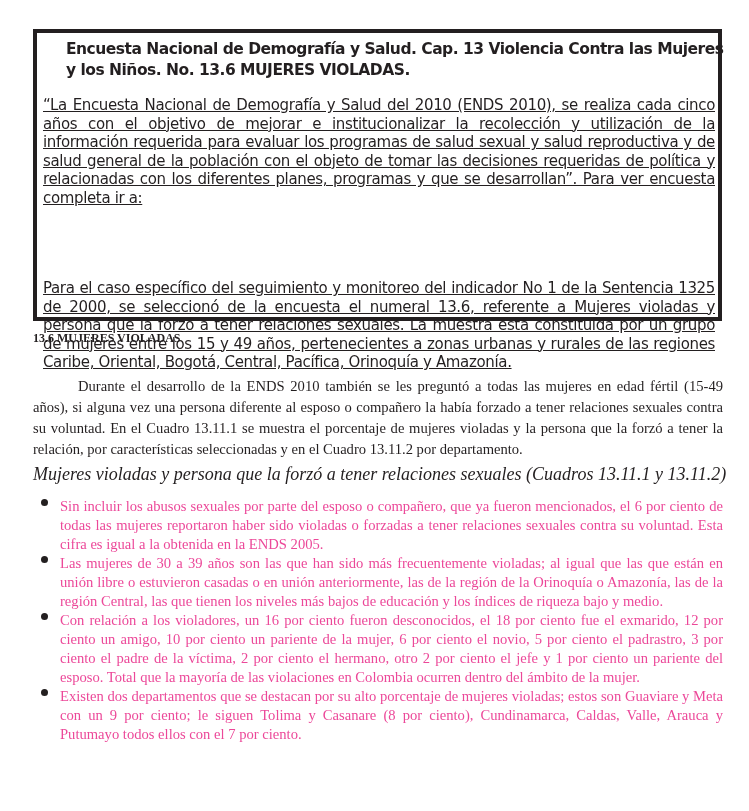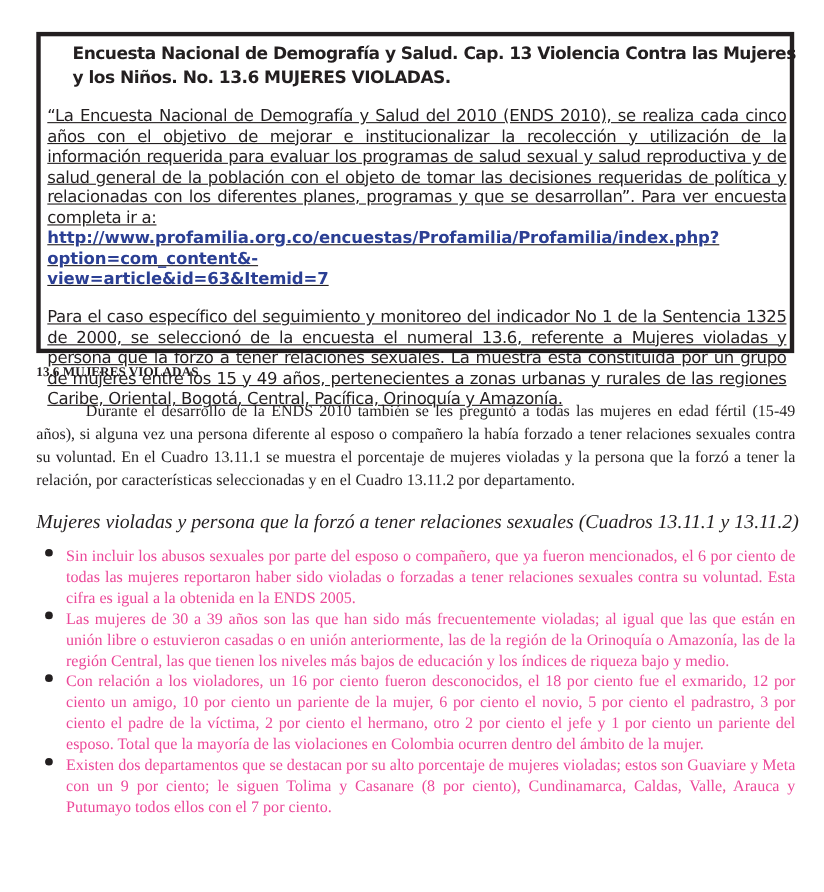--- a/index.html
+++ b/index.html
@@ -23,21 +23,21 @@
     .box-p.p2 { top: 201px; margin-top: 45px; }
     .link {
       display: block; color: #2b3f94; font-weight: bold; text-decoration: none;
       font-family: "DejaVu Sans", sans-serif; letter-spacing: -0.1px;
     }
     .section-title {
       position: absolute; left: 33px; top: 331px;
       font-family: "Liberation Serif", serif; font-weight: bold; font-size: 12px; color: #231f20;
     }
     .body-p {
-      position: absolute; left: 33px; top: 364px; width: 690px;
+      position: absolute; left: 33px; top: 376px; width: 690px;
       font-family: "Liberation Serif", serif; font-size: 14.6px; line-height: 21px;
       text-align: justify; color: #231f20;
     }
     .body-p .indent { display: inline-block; width: 45px; }
     .subhead {
       position: absolute; left: 33px; top: 464px;
       font-family: "Liberation Serif", serif; font-style: italic; font-size: 18px; color: #231f20;
     }
     .bullets {
       position: absolute; left: 40px; top: 497px; width: 683px;
@@ -50,24 +50,20 @@
       background: #231f20;
     }
   </style>
 </head>
 <body>
 
 <div class="box">
   <div class="box-title">Encuesta Nacional de Demografía y Salud.  Cap. 13 Violencia Contra las Mujeres y los Niños. No. 13.6 MUJERES VIOLADAS.</div>
   <div class="box-p p1">
     <span>“La Encuesta Nacional de Demografía y Salud del 2010 (ENDS 2010), se realiza cada cinco años con el objetivo de mejorar e institucionalizar la recolección y utilización de la información requerida para evaluar los programas de  salud sexual y salud reproductiva y de salud general de la población con el objeto de tomar las decisiones requeridas de política y relacionadas con los diferentes planes, programas y que se desarrollan”. Para ver encuesta completa ir a:</span>
-    <a class="link" href="#" style="color: rgb(43, 63, 148);">
-      <span>http://www.profamilia.org.co/encuestas/Profamilia/Profamilia/index.php?option=com_content&amp;-</span><br>
-      <span>view=article&amp;id=63&amp;Itemid=7</span>
-    </a>
   </div>
   <div class="box-p p2">Para el caso específico del seguimiento y monitoreo del indicador No 1 de la Sentencia 1325 de 2000, se seleccionó de la encuesta el numeral 13.6, referente a Mujeres violadas y persona que la forzó a tener relaciones sexuales. La muestra está constituida por un grupo de mujeres entre los 15 y 49 años, pertenecientes a zonas urbanas y rurales de las regiones Caribe, Oriental, Bogotá, Central, Pacífica, Orinoquía y Amazonía.</div>
 </div>
 
 <div class="section-title">13.6 MUJERES VIOLADAS</div>
 
 <div class="body-p"><span class="indent"></span><span>Durante el desarrollo de la ENDS 2010 también se les preguntó a todas las mujeres en edad fértil (15-49 años), si alguna vez una persona diferente al esposo o compañero la había forzado a tener relaciones sexuales contra su voluntad. En el Cuadro 13.11.1 se muestra el porcentaje de mujeres violadas y la persona que la forzó a tener la relación, por características seleccionadas y en el Cuadro 13.11.2 por departamento.</span></div>
 
 <div class="subhead">Mujeres violadas y persona que la forzó a tener relaciones sexuales (Cuadros 13.11.1 y 13.11.2)</div>
 

